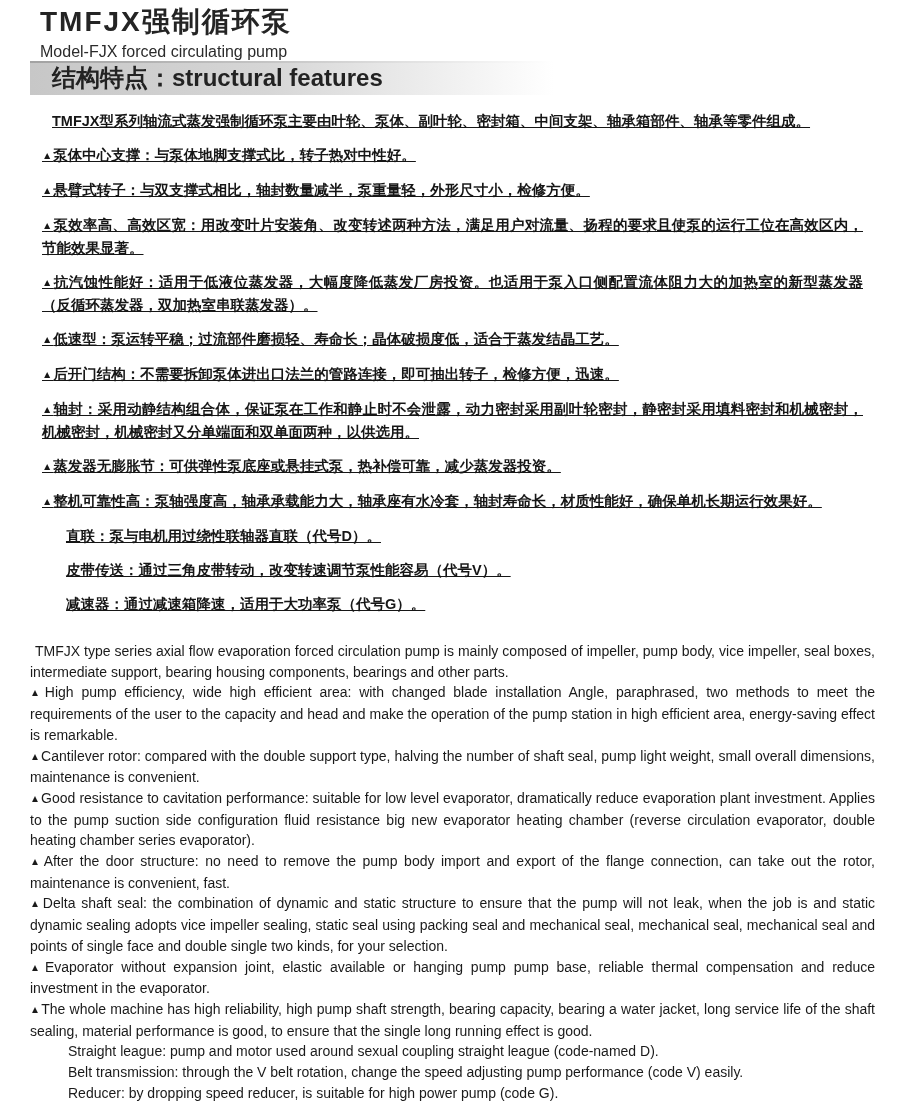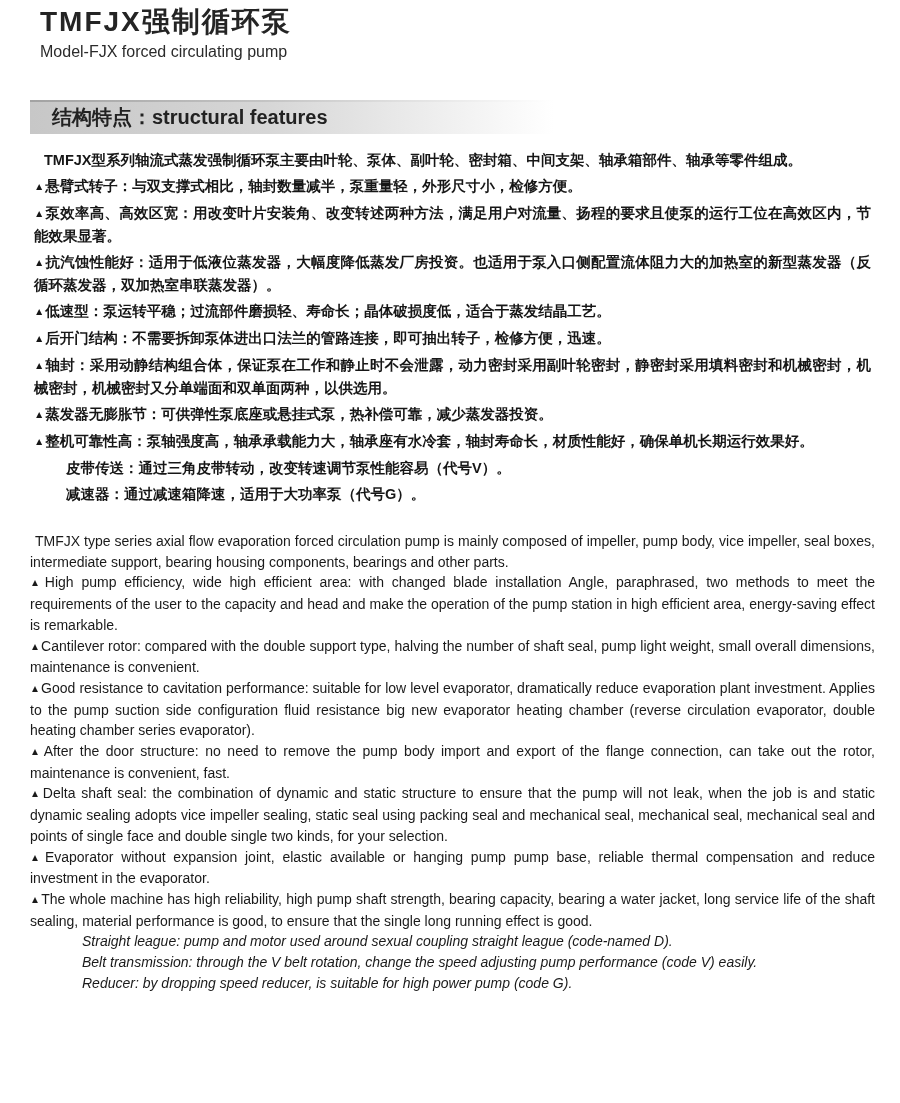--- a/index.html
+++ b/index.html
@@ -32,60 +32,59 @@
   .subtitle {
     font-size: 16px;
     font-weight: 400;
     color: #2b2b2b;
     line-height: 19px;
     margin-top: 4px;
   }
   
   .section-bar {
     position: relative;
-    margin-top: 39px;
     height: 34px;
     line-height: 34px;
     background: linear-gradient(to right, #c7c7c7 0%, #d6d6d6 28%, #ffffff 62%);
-    font-size: 20px;
+    font-size: 24px;
     font-weight: 600;
     color: #222222;
     padding-left: 22px;
   }
   .section-bar::before {
     content: "";
     position: absolute;
     top: 0; left: 0; right: 0;
     height: 2px;
     background: linear-gradient(to right, #a2a2a2 0%, #c4c4c4 28%, #ffffff 62%);
   }
   
   .zh {
     margin-top: 15px;
     font-size: 14.5px;
     line-height: 22px;
     font-weight: 600;
     text-align: justify;
     color: #161616;
   }
-  .zh p { margin: 4px; }
+  .zh p { margin: 12px; text-decoration: underline; }
   .zh .intro { text-indent: 10px; }
   .zh .sub { margin-left: 36px; }
   
   .en {
     margin-top: 26px;
     font-size: 14px;
     line-height: 20.7px;
     font-weight: 400;
     text-align: justify;
     color: #1a1a1a;
   }
   .en p { margin: 0; }
   .en .intro { text-indent: 5px; }
-  .en .sub { margin-left: 52px; font-style: italic; }
+  .en .sub { margin-left: 38px; }
   
   .marker {
     font-size: 0.72em;
     vertical-align: 1px;
     letter-spacing: 1px;
   }
 </style>
 </head>
 <body>
 
@@ -96,29 +95,31 @@
     <div class="subtitle">Model-FJX forced circulating pump</div>
   </div>
 
   <div class="section-bar">
     <span>结构特点：structural features</span>
   </div>
 
   <section class="zh">
     <p class="intro">TMFJX型系列轴流式蒸发强制循环泵主要由叶轮、泵体、副叶轮、密封箱、中间支架、轴承箱部件、轴承等零件组成。</p>
 
+    <p class="li"><span class="marker">▲</span><span>泵体中心支撑：与泵体地脚支撑式比，转子热对中性好。</span></p>
     <p class="li"><span class="marker">▲</span><span>悬臂式转子：与双支撑式相比，轴封数量减半，泵重量轻，外形尺寸小，检修方便。</span></p>
     <p class="li"><span class="marker">▲</span><span>泵效率高、高效区宽：用改变叶片安装角、改变转述两种方法，满足用户对流量、扬程的要求且使泵的运行工位在高效区内，节能效果显著。</span></p>
     <p class="li"><span class="marker">▲</span><span>抗汽蚀性能好：适用于低液位蒸发器，大幅度降低蒸发厂房投资。也适用于泵入口侧配置流体阻力大的加热室的新型蒸发器（反循环蒸发器，双加热室串联蒸发器）。</span></p>
     <p class="li"><span class="marker">▲</span><span>低速型：泵运转平稳；过流部件磨损轻、寿命长；晶体破损度低，适合于蒸发结晶工艺。</span></p>
     <p class="li"><span class="marker">▲</span><span>后开门结构：不需要拆卸泵体进出口法兰的管路连接，即可抽出转子，检修方便，迅速。</span></p>
     <p class="li"><span class="marker">▲</span><span>轴封：采用动静结构组合体，保证泵在工作和静止时不会泄露，动力密封采用副叶轮密封，静密封采用填料密封和机械密封，机械密封，机械密封又分单端面和双单面两种，以供选用。</span></p>
     <p class="li"><span class="marker">▲</span><span>蒸发器无膨胀节：可供弹性泵底座或悬挂式泵，热补偿可靠，减少蒸发器投资。</span></p>
     <p class="li"><span class="marker">▲</span><span>整机可靠性高：泵轴强度高，轴承承载能力大，轴承座有水冷套，轴封寿命长，材质性能好，确保单机长期运行效果好。</span></p>
 
+    <p class="sub">直联：泵与电机用过绕性联轴器直联（代号D）。</p>
     <p class="sub">皮带传送：通过三角皮带转动，改变转速调节泵性能容易（代号V）。</p>
     <p class="sub">减速器：通过减速箱降速，适用于大功率泵（代号G）。</p>
   </section>
 
   <section class="en">
     <p class="intro">TMFJX type series axial flow evaporation forced circulation pump is mainly composed of impeller, pump body, vice impeller, seal boxes, intermediate support, bearing housing components, bearings and other parts.</p>
 
     <p class="li"><span class="marker">▲</span><span>High pump efficiency, wide high efficient area: with changed blade installation Angle, paraphrased, two methods to meet the requirements of the user to the capacity and head and make the operation of the pump station in high efficient area, energy-saving effect is remarkable.</span></p>
     <p class="li"><span class="marker">▲</span><span>Cantilever rotor: compared with the double support type, halving the number of shaft seal, pump light weight, small overall dimensions, maintenance is convenient.</span></p>
     <p class="li"><span class="marker">▲</span><span>Good resistance to cavitation performance: suitable for low level evaporator, dramatically reduce evaporation plant investment. Applies to the pump suction side configuration fluid resistance big new evaporator heating chamber (reverse circulation evaporator, double heating chamber series evaporator).</span></p>

